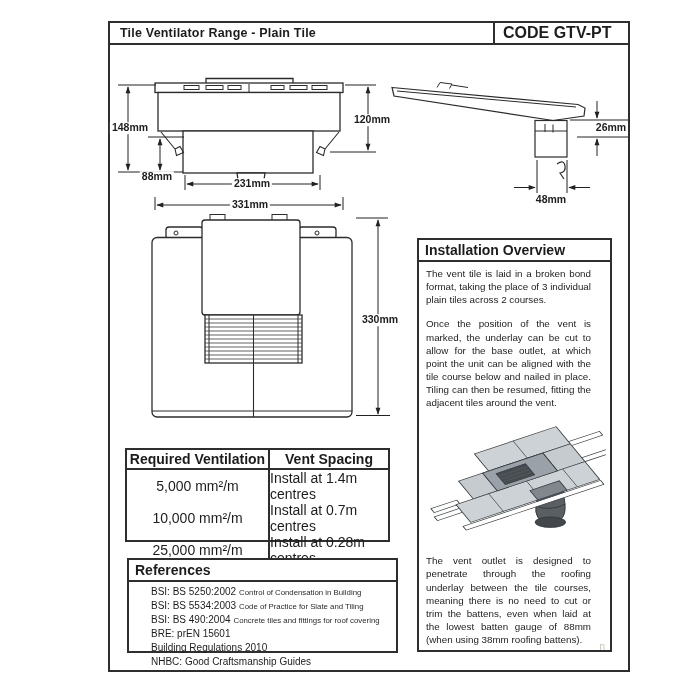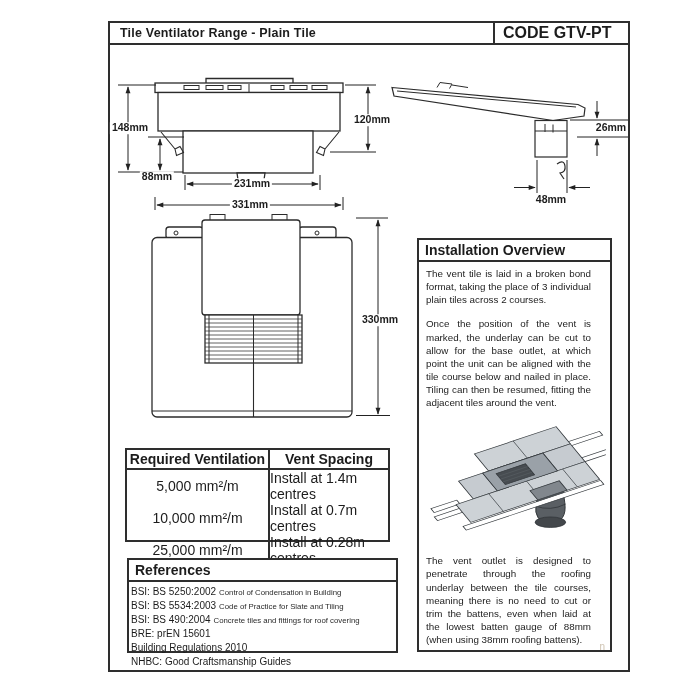--- a/index.html
+++ b/index.html
@@ -25,21 +25,21 @@
   .iso{display:block;margin:0 auto 6px auto;}
   .artifact{position:absolute;right:5px;bottom:1px;font-size:10px;color:#b9a88f;opacity:.7;}
   .vent-table{position:absolute;left:125px;top:448px;width:265px;height:94px;
               border:2px solid #2e2e2e;background:#fff;box-sizing:border-box;display:flex;flex-direction:column;}
   .vt-row{display:flex;flex:1;}
   .vt-head{flex:0 0 18px;border-bottom:2px solid #2e2e2e;font-weight:bold;font-size:11px;}
   .vt-cell{display:flex;align-items:center;justify-content:center;font-size:14px;}
   .vt-cell:first-child{width:143px;border-right:2px solid #2e2e2e;box-sizing:border-box;}
   .vt-cell:last-child{flex:1;}
   .refs-box{left:127px;top:558px;width:271px;height:95px;}
-  .refs-body{padding:3px 2px;}
+  .refs-body{padding:3px 2px;margin-left:20px;}
   .ref-line{font-size:10px;line-height:13px;white-space:nowrap;}
   .ref-desc{font-size:7.8px;color:#2a2a2a;margin-left:3px;}
 </style>
 </head>
 <body>
 
 <div id="canvas">
 
   <div class="page">
     <div class="title-bar">

